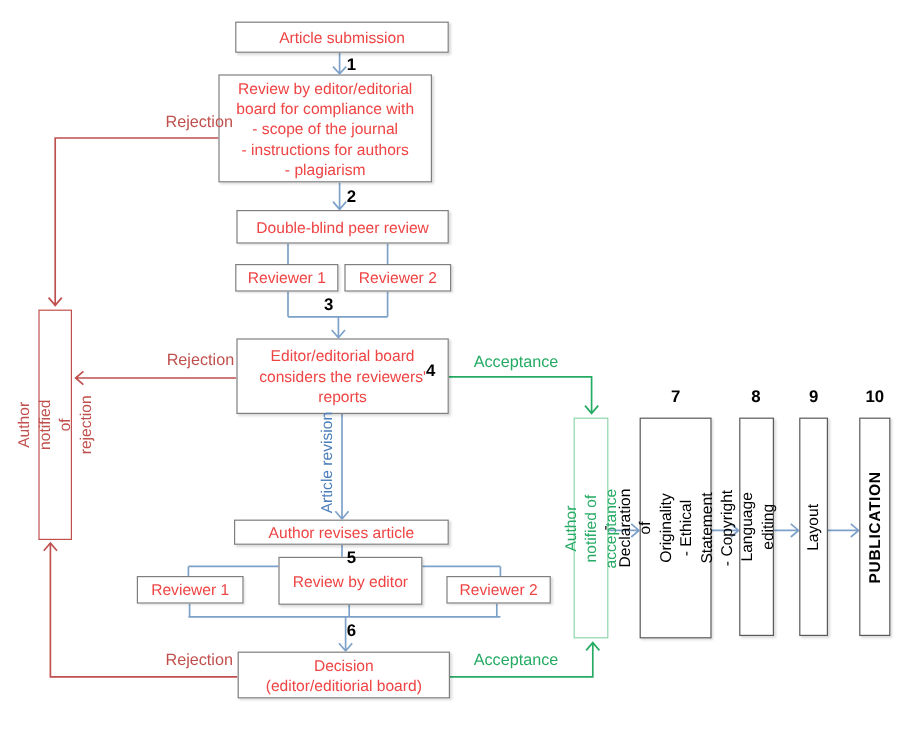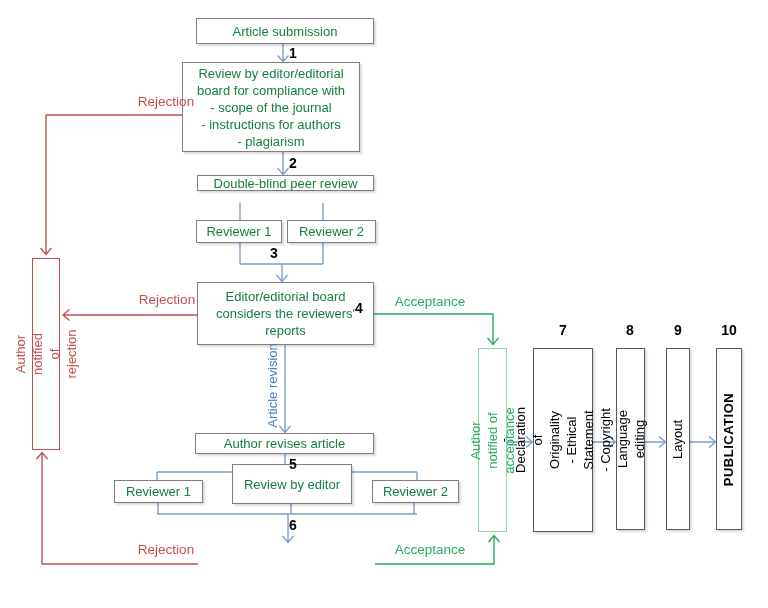--- a/index.html
+++ b/index.html
@@ -10,21 +10,21 @@
   *{margin:0;padding:0;box-sizing:border-box;}
   body{background:#ffffff;font-family:"Liberation Sans", sans-serif;}
   .stage{position:relative;width:768px;height:608px;background:#fff;overflow:hidden;}
   svg.wires{position:absolute;left:0;top:0;z-index:1;}
   svg.wires path{fill:none;stroke-width:1.4px;}
   .edge-blue{stroke:var(--blue-line);}
   .edge-red{stroke:var(--red);}
   .edge-green{stroke:var(--green);}
   .box{position:absolute;z-index:2;background:#fff;border:1px solid var(--box-border);
        display:flex;align-items:center;justify-content:center;text-align:center;
-       font-size:13px;line-height:17px;color:#15803d;white-space:pre-line;
+       font-size:13px;line-height:17px;color:#ef4444;white-space:pre-line;
        box-shadow:1.5px 1.5px 2px rgba(0,0,0,0.15);}
   .vbox{position:absolute;z-index:2;background:#fff;border:1px solid var(--dark-box-border);
         display:flex;align-items:center;justify-content:center;text-align:center;
         font-size:13px;line-height:17px;color:#000;
         box-shadow:1.5px 1.5px 2px rgba(0,0,0,0.15);}
   .vbox > span{transform:rotate(-90deg);white-space:pre-line;display:block;text-align:center;}
   .vbox.red-node{border-color:var(--red);color:var(--red);box-shadow:none;}
   .vbox.green-node{border-color:var(--green-box-border);color:var(--green);box-shadow:none;}
   .vbox.bold{font-weight:bold;letter-spacing:.5px;}
   .lbl{position:absolute;z-index:3;font-size:13.5px;text-align:center;white-space:nowrap;}
@@ -70,21 +70,21 @@
   </div>
 
   <div class="box" style="left:182px;top:62px;width:178px;height:90px">
     <span>Review by editor/editorial
 board for compliance with
 - scope of the journal
 - instructions for authors
 - plagiarism</span>
   </div>
 
-  <div class="box" style="left:197px;top:175px;width:177px;height:16px">
+  <div class="box" style="left:197px;top:175px;width:177px;height:28px">
     <span>Double-blind peer review</span>
   </div>
 
   <div class="box" style="left:196px;top:220px;width:86px;height:23px">
     <span>Reviewer 1</span>
   </div>
   <div class="box" style="left:287px;top:220px;width:89px;height:23px">
     <span>Reviewer 2</span>
   </div>
 
@@ -101,20 +101,24 @@
   <div class="box" style="left:114px;top:480px;width:89px;height:23px">
     <span>Reviewer 1</span>
   </div>
   <div class="box" style="left:232px;top:464px;width:120px;height:40px">
     <span>Review by editor</span>
   </div>
   <div class="box" style="left:372px;top:480px;width:87px;height:23px">
     <span>Reviewer 2</span>
   </div>
 
+  <div class="box" style="left:198px;top:543px;width:177px;height:39px">
+    <span>Decision
+(editor/editiorial board)</span>
+  </div>
 
   <div class="vbox red-node" style="left:32px;top:258px;width:28px;height:192px">
     <span>Author notified of rejection</span>
   </div>
 
   <div class="vbox green-node" style="left:478px;top:348px;width:29px;height:184px">
     <span>Author notified of acceptance</span>
   </div>
 
   <div class="vbox" style="left:533px;top:348px;width:60px;height:184px">

